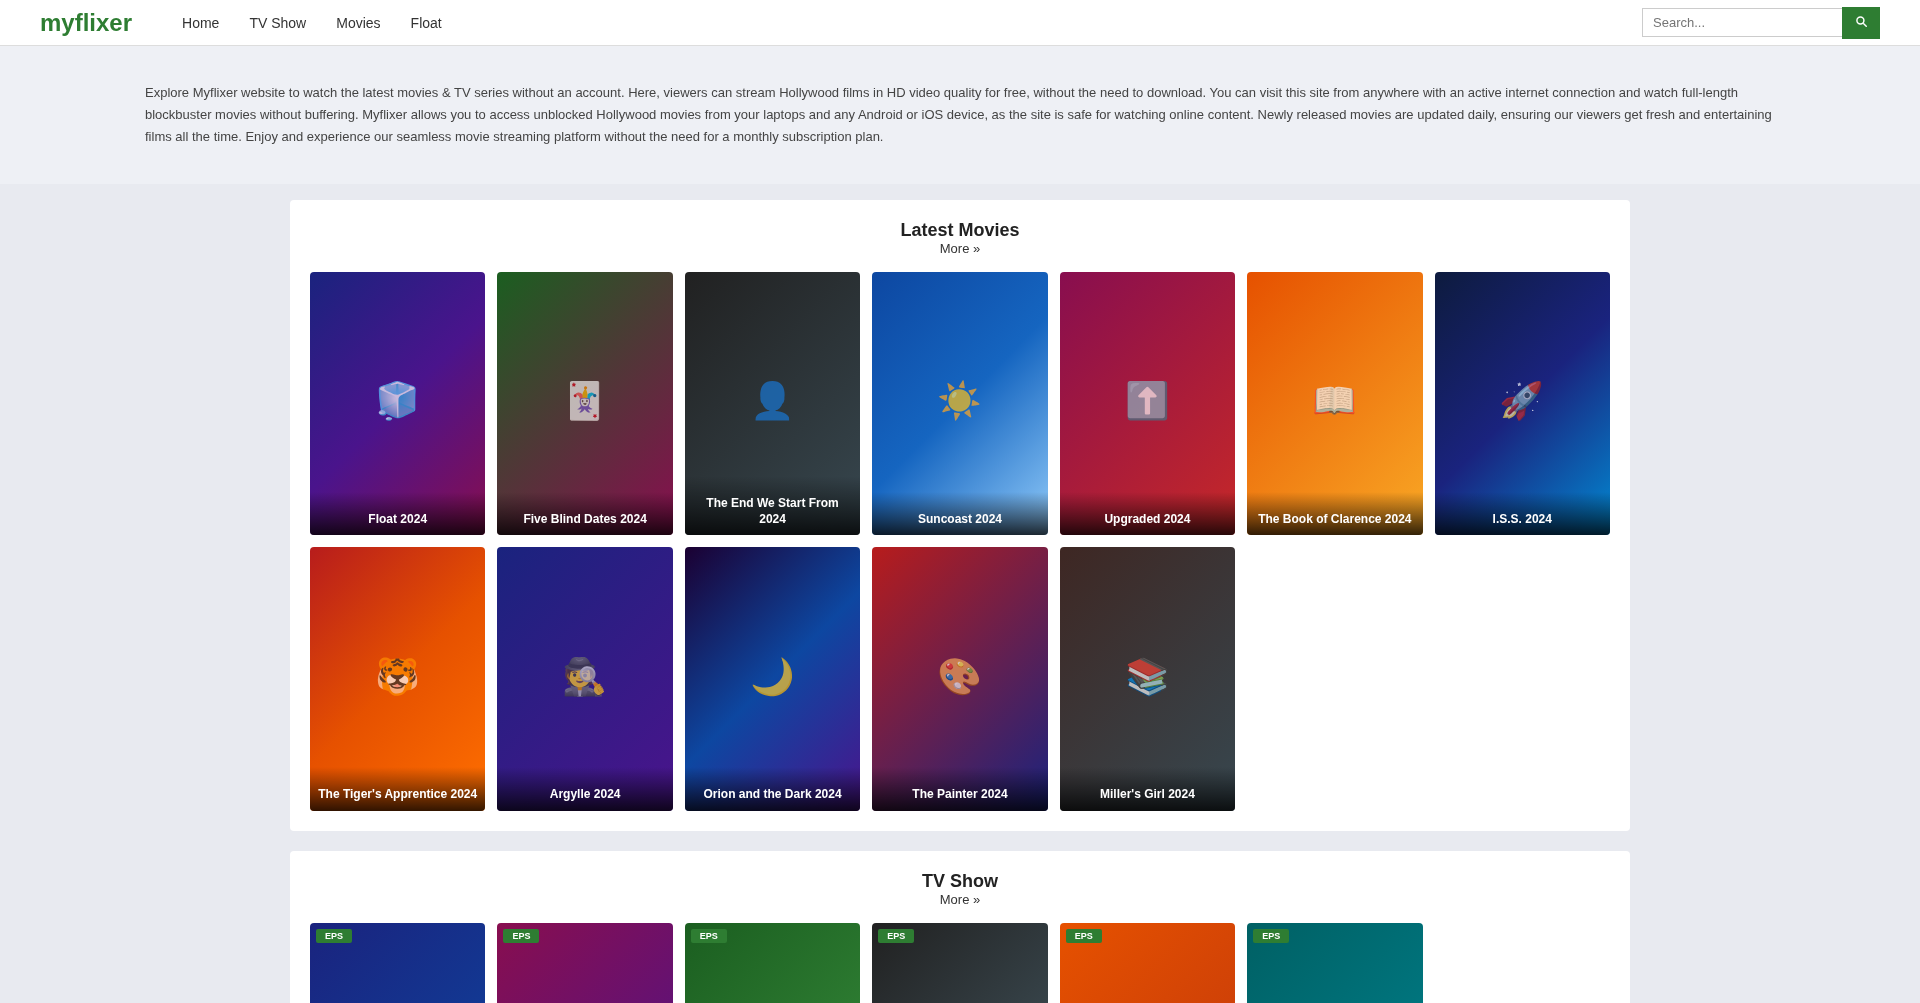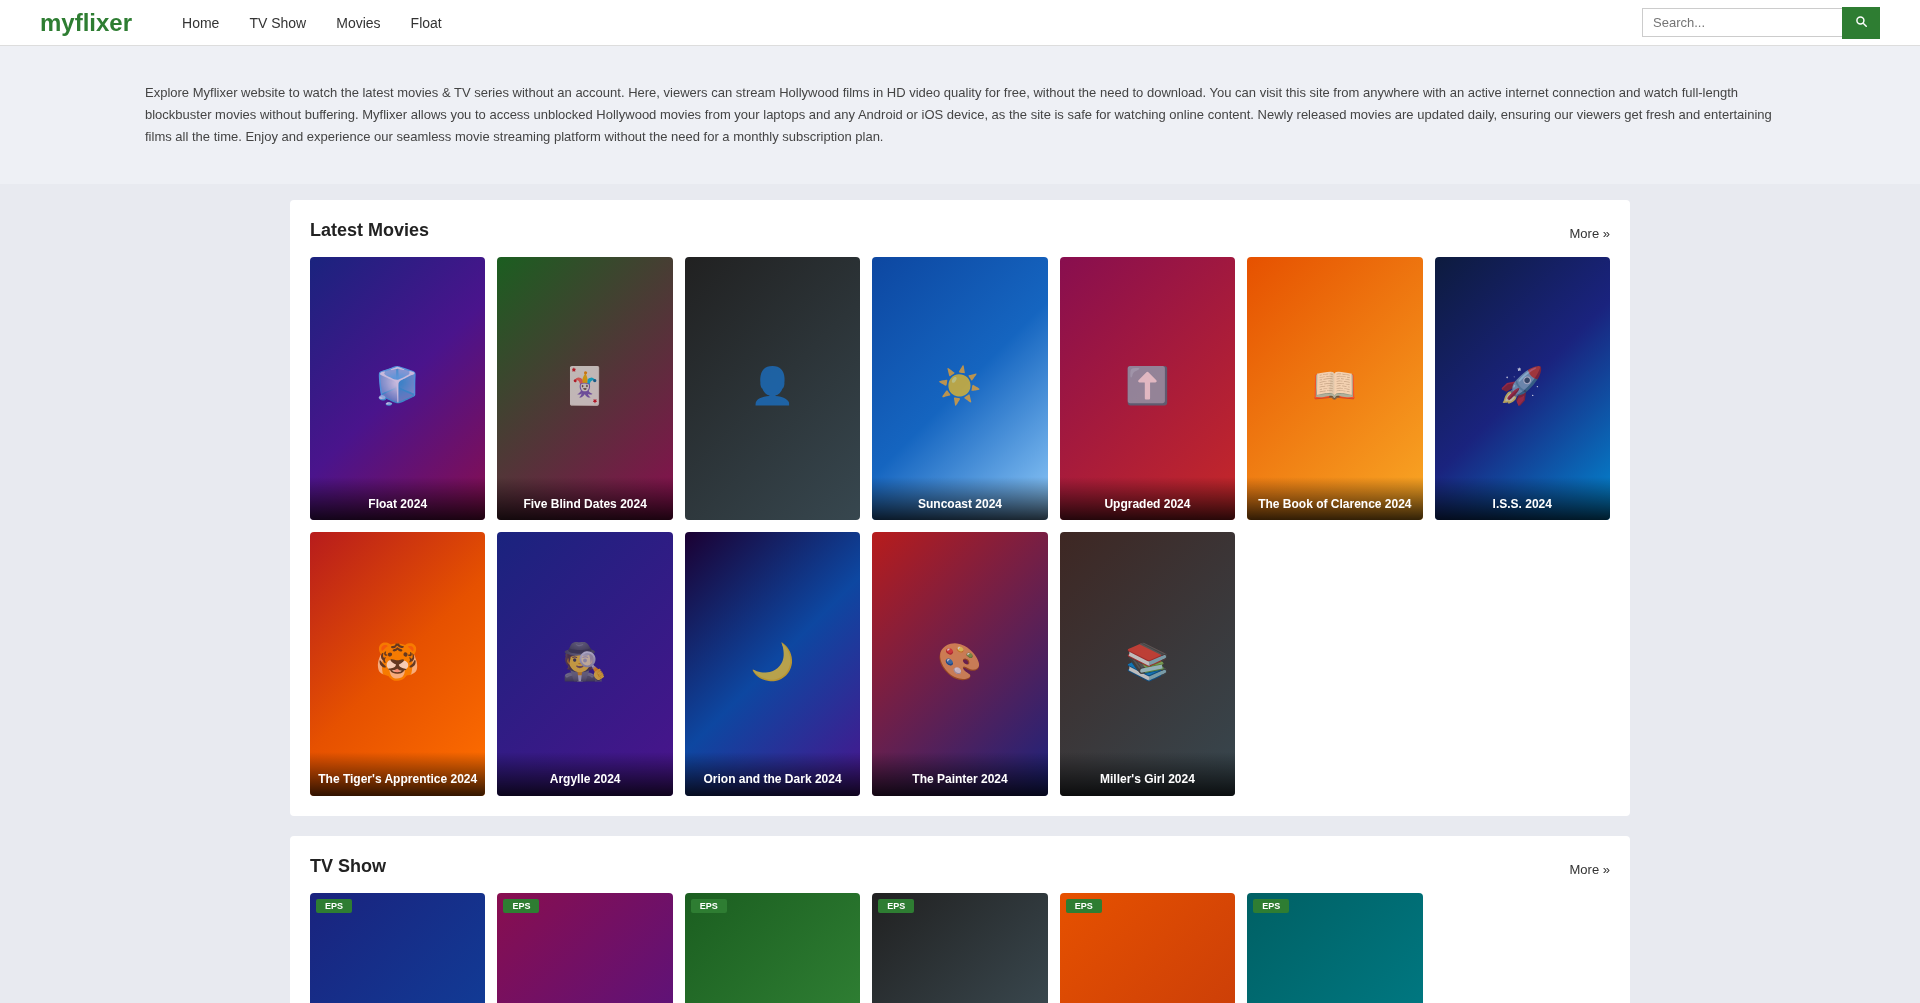--- a/index.html
+++ b/index.html
@@ -68,22 +68,23 @@
     
     .section {
       background: #fff;
       margin: 0 145px 20px;
       padding: 20px;
       border-radius: 4px;
     }
     .section-header {
       display: flex;
       justify-content: space-between;
-      align-items: flex-end;
+      align-items: center;
       margin-bottom: 16px;
+      flex-direction: column;
     }
     .section-title {
       font-size: 18px;
       font-weight: bold;
       color: #222;
     }
     .more-link {
       font-size: 13px;
       color: #333;
       cursor: pointer;
@@ -234,20 +235,23 @@
           <div class="card-icon">🃏</div>
         </div>
         <div class="movie-card-overlay">
           <div class="movie-card-title">Five Blind Dates 2024</div>
         </div>
       </div>
       <div class="movie-card card-endwestart">
         <div class="card-inner">
           <div class="card-icon">👤</div>
         </div>
+        <div class="movie-card-overlay">
+          <div class="movie-card-title">The End We Start From 2024</div>
+        </div>
       </div>
       <div class="movie-card card-suncoast">
         <div class="card-inner">
           <div class="card-icon">☀️</div>
         </div>
         <div class="movie-card-overlay">
           <div class="movie-card-title">Suncoast 2024</div>
         </div>
       </div>
       <div class="movie-card card-upgraded">

